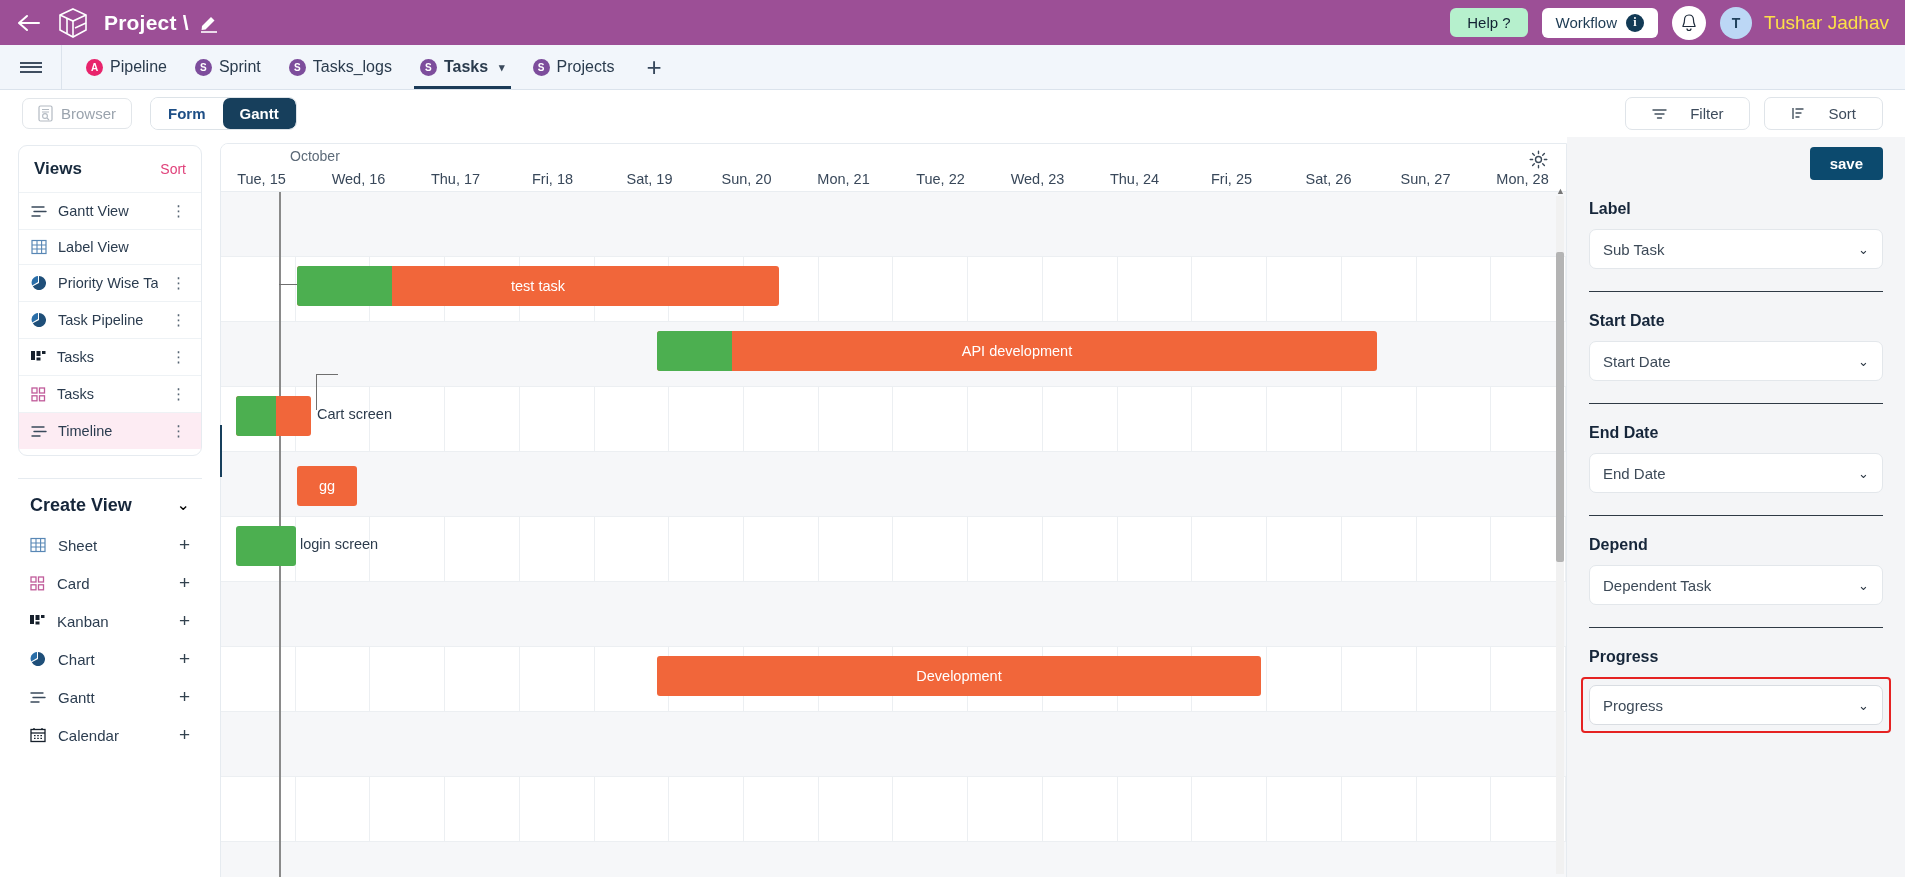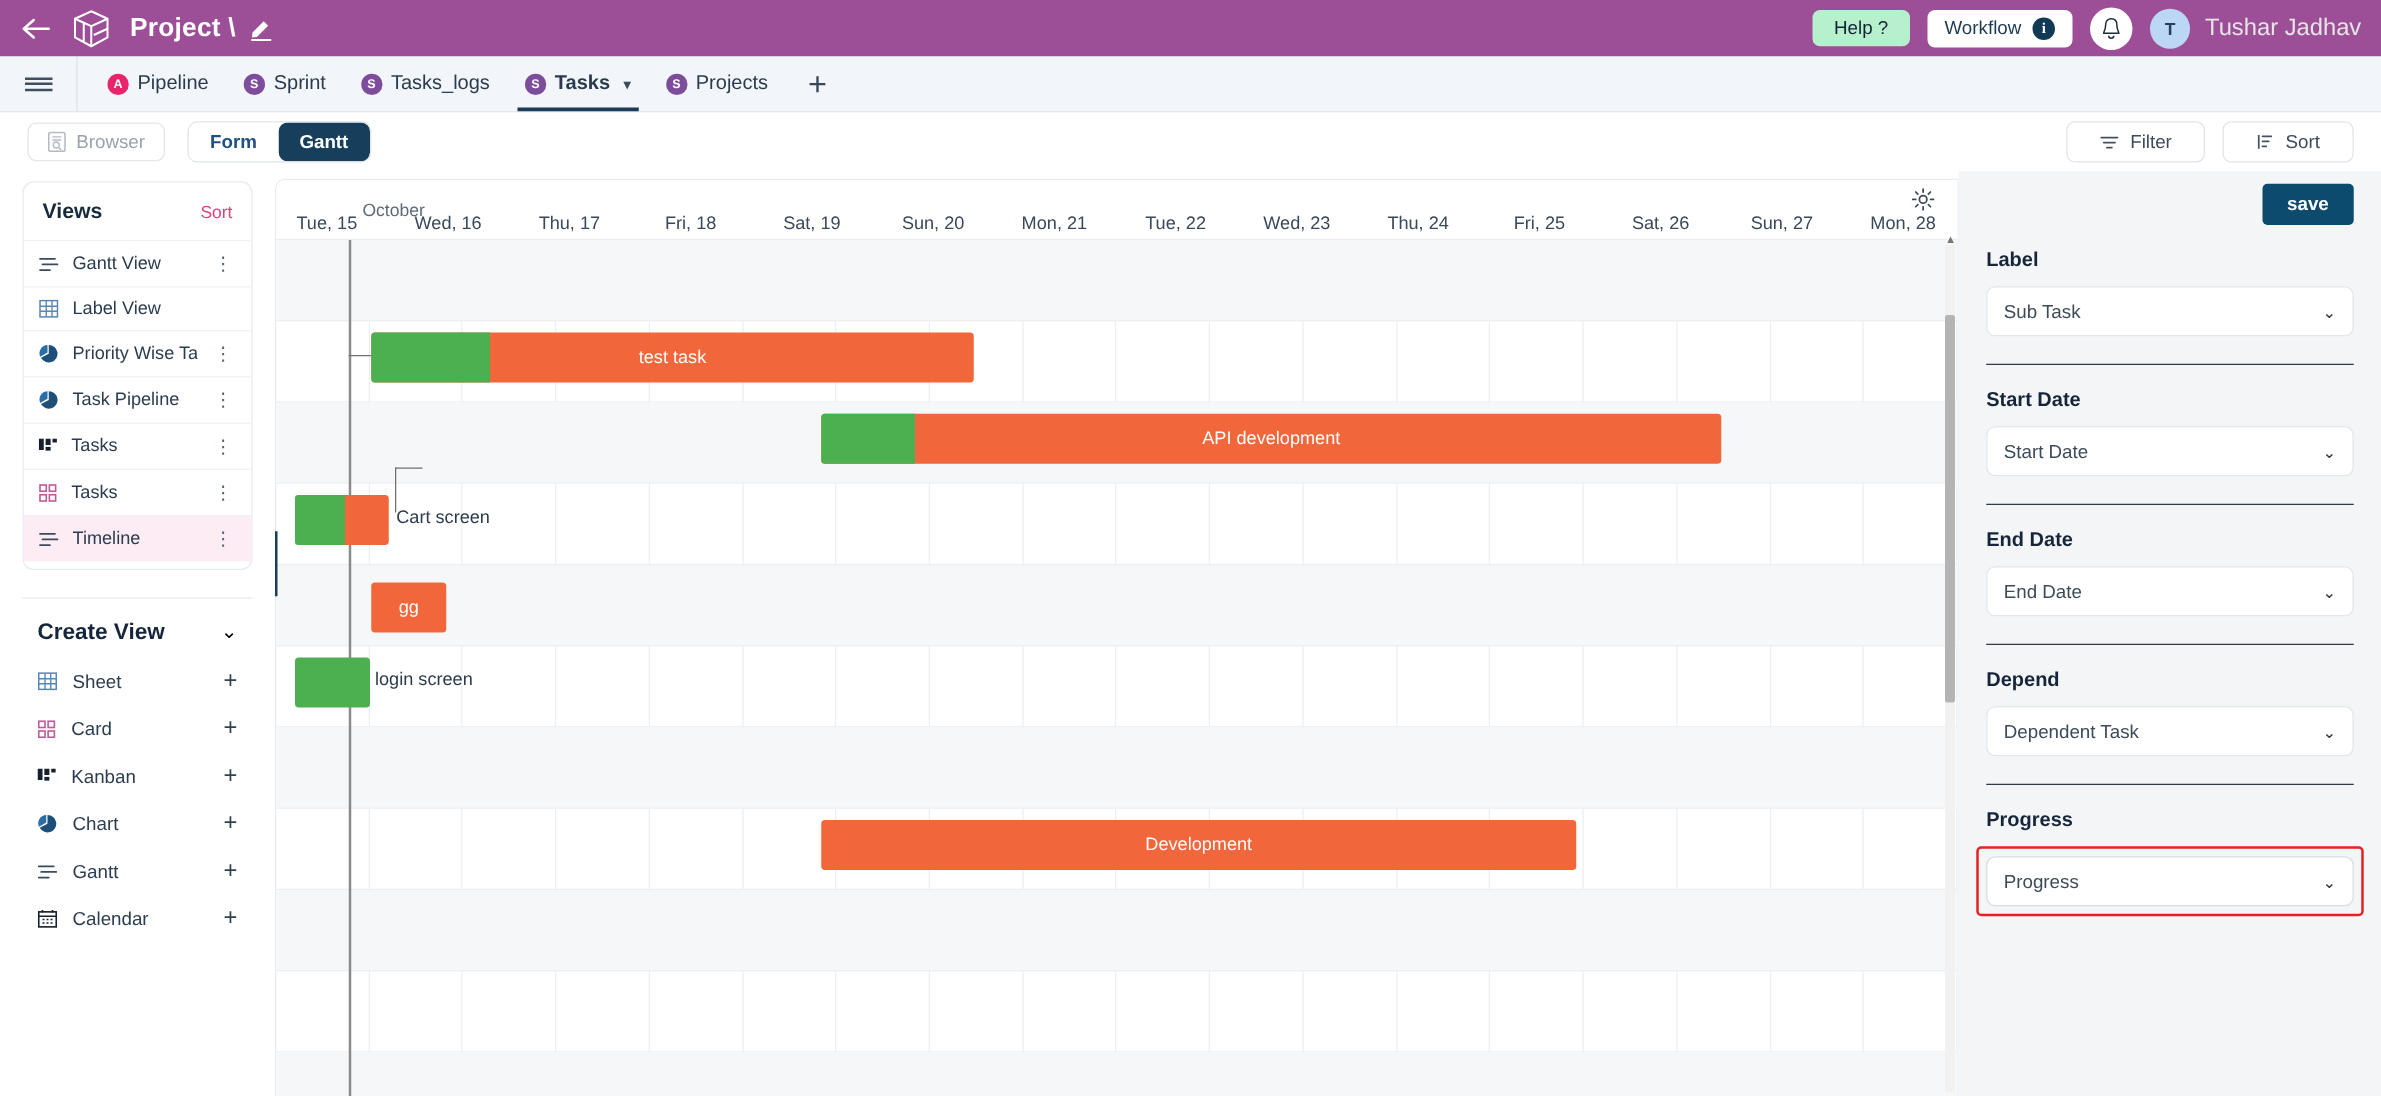--- a/index.html
+++ b/index.html
@@ -38,21 +38,21 @@
     font-family: "Liberation Serif", serif;
   }
   .bell-btn {
     width: 34px; height: 34px; border-radius: 50%; background: #fff;
     display: flex; align-items: center; justify-content: center; cursor: pointer; border: none;
   }
   .avatar {
     width: 32px; height: 32px; border-radius: 50%; background: #bcd7f5; color: #21425e;
     display: flex; align-items: center; justify-content: center; font-size: 14px; font-weight: 600;
   }
-  .user-name { color: #e5e5e5; font-size: 19px; margin-left: -2px; }
+  .user-name { color: #fde047; font-size: 19px; margin-left: -2px; }
 
   
   .tabbar {
     height: 45px; background: #f2f6fb; display: flex; align-items: stretch;
     border-bottom: 1px solid #dbe3ec;
   }
   .hamb { width: 62px; display: flex; align-items: center; justify-content: center; cursor: pointer; border-right: 1px solid #dbe3ec; }
   .hamb span { display: block; width: 22px; height: 2px; background: #3f4e60; margin: 2.5px 0; }
   .tabs { display: flex; align-items: stretch; padding-left: 10px; }
   .tab {
@@ -76,21 +76,21 @@
   .toolbar { height: 47px; display: flex; align-items: center; padding: 0 22px; background:#fff; }
   .btn-browser {
     display: flex; align-items: center; gap: 8px; border: 1px solid #e2e6ea; border-radius: 7px;
     padding: 6px 15px; color: #9aa3ad; font-size: 15px; background: #fff; cursor: pointer;
   }
   .seg-group { display: flex; margin-left: 18px; border: 1px solid #dde3e8; border-radius: 8px; overflow: hidden; }
   .seg { padding: 7px 17px; font-size: 15px; font-weight: 600; cursor: pointer; background: #fff; color: #1e4f86; border: none; }
   .seg.active { background: #173f5c; color: #fff; border-radius: 7px; }
   .toolbar-right { margin-left: auto; display: flex; gap: 14px; }
   .btn-out {
-    display: flex; align-items: center; gap: 9px; border: 1px solid #dfe4e9; border-radius: 7px;
+    display: flex; align-items: center; gap: 23px; border: 1px solid #dfe4e9; border-radius: 7px;
     padding: 7px 26px; font-size: 15px; color: #3d4b5c; background: #fff; cursor: pointer;
   }
 
   
   .main { display: flex; height: 742px; position: relative; }
 
   
   .sidebar { width: 220px; padding: 8px 18px 0 18px; background: #fff; }
   .panel { border: 1px solid #e6ebf0; border-radius: 9px; background: #fff; }
   .panel-head { display: flex; align-items: center; justify-content: space-between; padding: 13px 15px; }
@@ -110,21 +110,21 @@
   .citem .nm { flex: 1; }
   .cplus { font-size: 19px; color: #33424f; font-weight: 300;}
 
   
   .gantt-wrap { flex: 1; position: relative; padding: 8px 0 0 0; overflow: hidden; }
   .gantt-card {
     position: absolute; left: 0; top: 6px; right: 0; bottom: 0;
     border: 1px solid #e6ebf0; border-radius: 8px 0 0 0; background: #fff; overflow: hidden;
   }
   .date-header { height: 48px; position: relative; border-bottom: 1px solid #e9edf1; background:#fff; }
-  .month-lbl { position: absolute; left: 69px; top: 16px; font-size: 14px; color: #5c6a78; }
+  .month-lbl { position: absolute; left: 69px; top: 4px; font-size: 14px; color: #5c6a78; }
   .days { display: flex; position: absolute; bottom: 4px; left: 0; gap: 16px; }
   .day { width: 81px; text-align: center; font-size: 14.5px; color: #39485a; }
   .gear { position: absolute; right: 18px; top: 6px; cursor: pointer; }
   .grid-area { position: relative; height: 695px; overflow: hidden; }
   .cols { position: absolute; inset: 0; display: flex; }
   .col { width: 81px; border-right: 1px solid #eceff2; height: 100%; }
   .rows { position: absolute; inset: 0; }
   .row { height: 65px; border-bottom: 1px solid #eceff2; }
   .row.shade { background: #f6f7f9; }
   .bar {

